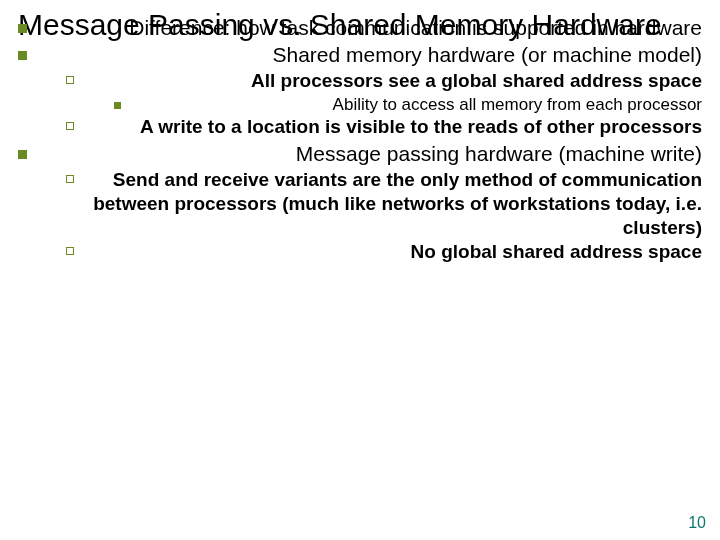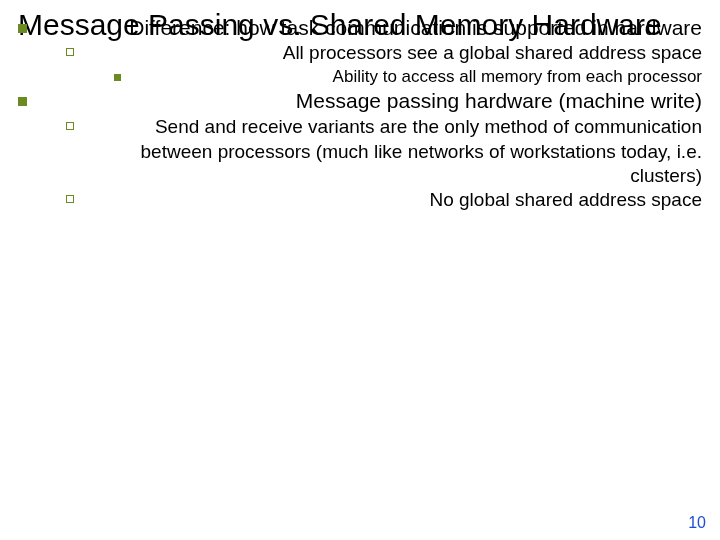--- a/index.html
+++ b/index.html
@@ -47,20 +47,21 @@
     width: 9px;
     height: 9px;
     background: #698b22;
   }
   .level1 .txt {
     flex: 1;
   }
   .level2 {
     display: flex;
     margin-left: 48px;
+    font-weight: bold;
   }
   .level2 .marker {
     flex: 0 0 auto;
     width: 24px;
     display: flex;
     align-items: flex-start;
     padding-top: 7px;
   }
   .level2 .marker .sqo {
     width: 8px;
@@ -98,54 +99,66 @@
     margin-top: -30px;
   }
   .spacer {
     height: 18px;
   }
   .pagenum {
     position: absolute;
     right: 14px;
     bottom: 8px;
     font-size: 16px;
-    color: #1d4ed8;
+    color: #0f766e;
   }
 </style>
 </head>
 <body>
 
 <div class="slide">
 
   <div class="title">Message Passing vs. Shared Memory Hardware</div>
 
   <div class="bullets">
 
     <div class="level1 overlap">
       <div class="marker">
           <div class="sq"></div>
         </div>
       <div class="txt">Difference: how task communication is supported in hardware</div>
     </div>
 
+    <div class="level1">
+      <div class="marker">
+          <div class="sq"></div>
+        </div>
+      <div class="txt">Shared memory hardware (or machine model)</div>
+    </div>
 
     <div class="level2">
       <div class="marker">
           <div class="sqo"></div>
         </div>
       <div class="txt">All processors see a global shared address space</div>
     </div>
 
     <div class="level3">
       <div class="marker">
           <div class="sq"></div>
         </div>
       <div class="txt">Ability to access all memory from each processor</div>
     </div>
 
+    <div class="level2">
+      <div class="marker">
+          <div class="sqo"></div>
+        </div>
+      <div class="txt">A write to a location is visible to the reads of other processors</div>
+    </div>
 
     <div class="level1">
       <div class="marker">
           <div class="sq"></div>
         </div>
       <div class="txt">Message passing hardware (machine write)</div>
     </div>
 
     <div class="level2">
       <div class="marker">

